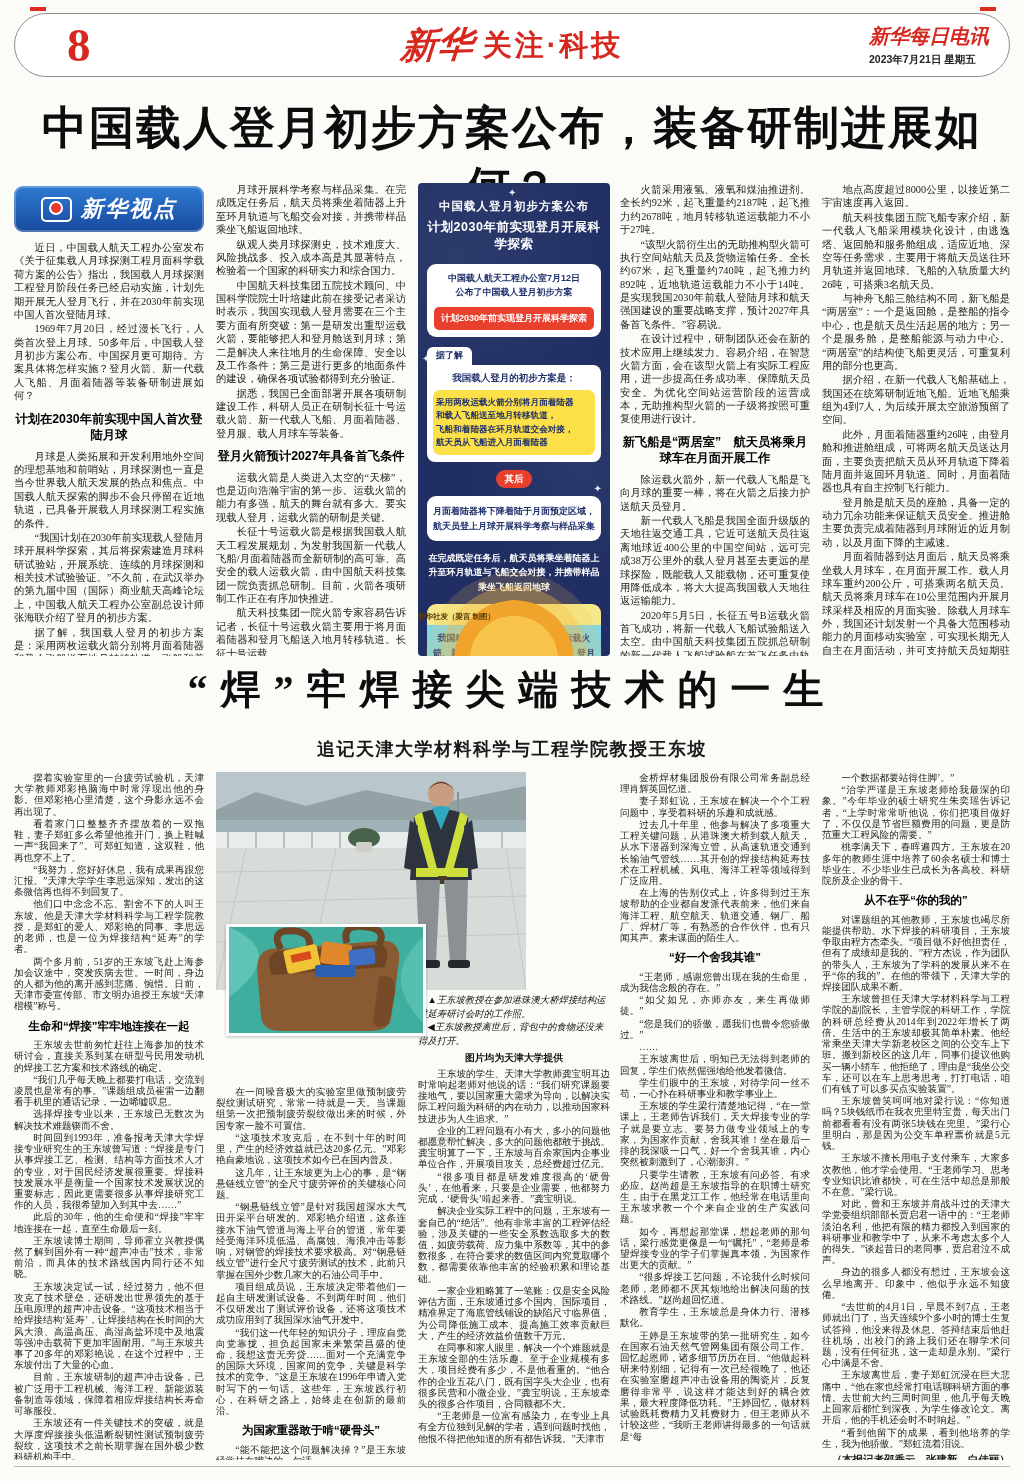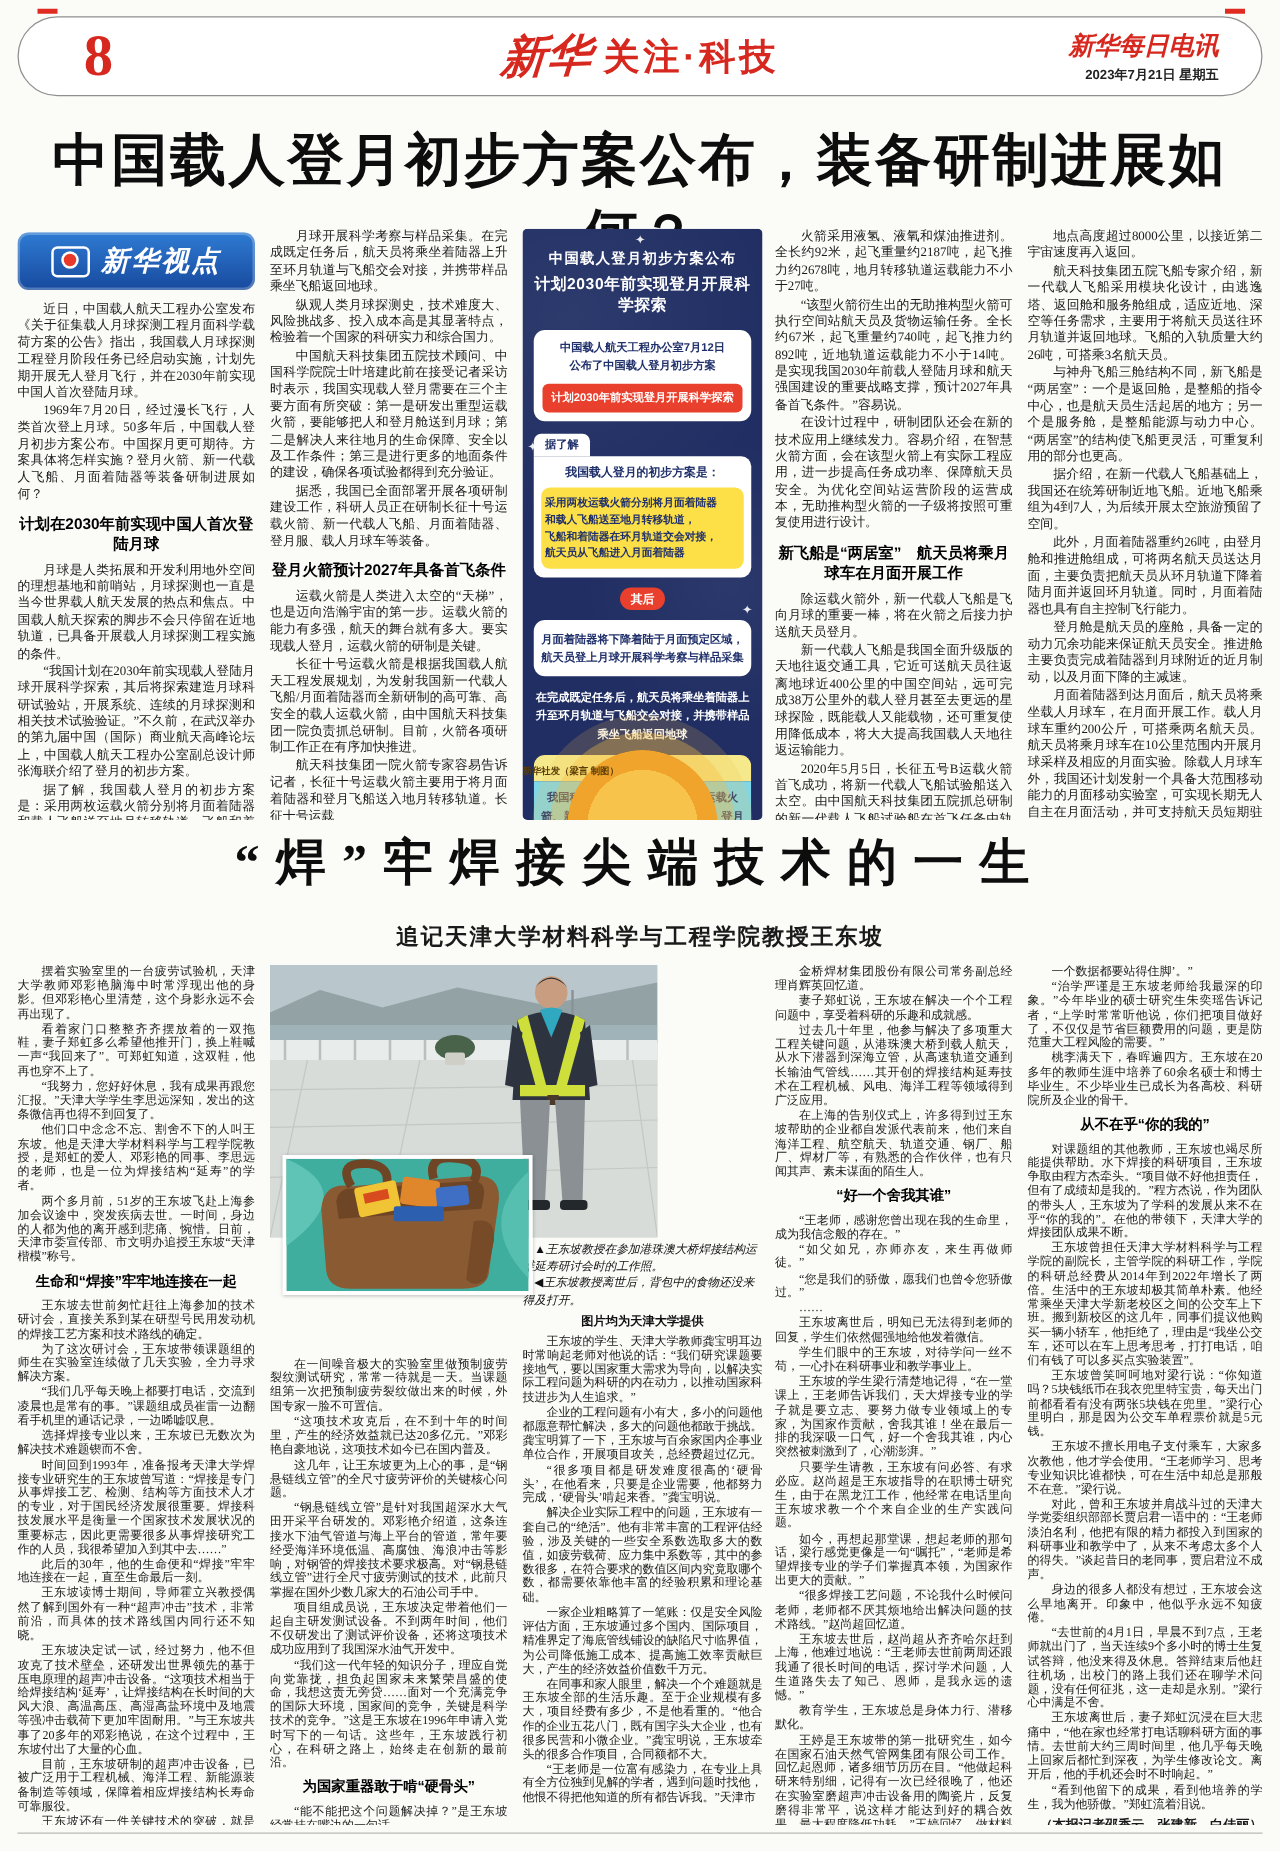--- a/index.html
+++ b/index.html
@@ -10,21 +10,21 @@
 
   
   .header-pill{position:absolute;left:14px;right:14px;top:13px;height:62px;border:1.5px solid #8f8f8f;
        border-radius:34px;background:#fff;display:flex;align-items:center;}
   .page-num{color:#d6281e;font-weight:900;font-size:47px;margin-left:52px;line-height:1;font-family:"Liberation Serif",serif;}
   .masthead-center{position:absolute;left:0;right:0;text-align:center;pointer-events:none;}
   .masthead-script{display:inline-block;color:#d6281e;font-weight:900;font-style:italic;font-size:36px;
        transform:skew(-6deg) rotate(-2deg);font-family:"Liberation Serif",serif;margin-right:10px;vertical-align:-2px;}
   .section-title{color:#d6281e;font-weight:900;font-size:29px;letter-spacing:3px;
        font-family:"Liberation Sans","DejaVu Sans",sans-serif;}
-  .brand-block{margin-left:auto;margin-right:34px;text-align:right;}
+  .brand-block{margin-left:auto;margin-right:20px;}
   .brand-name{color:#d6281e;font-weight:900;font-style:italic;font-size:20px;font-family:"Liberation Serif",serif;}
   .brand-date{font-size:10.5px;color:#222;font-family:"Liberation Sans",sans-serif;font-weight:bold;margin-top:3px;}
 
   
   .a1-headline{position:absolute;top:98px;left:0;width:100%;text-align:center;font-weight:900;
        font-size:45px;letter-spacing:2px;color:#0d0d0d;font-family:"Liberation Serif",serif;}
   .a1-body{position:absolute;top:183px;left:14px;width:996px;height:473px;}
   .col{position:absolute;top:0;width:190px;height:100%;overflow:hidden;}
   .c1{left:0}.c2{left:202px}.c3{left:404px;width:192px}.c4{left:606px}.c5{left:808px;width:188px}
 
@@ -198,21 +198,20 @@
 
 <div class="a2-body a2">
   <div class="col c1">
       <p class="para">摆着实验室里的一台疲劳试验机，天津大学教师邓彩艳脑海中时常浮现出他的身影。但邓彩艳心里清楚，这个身影永远不会再出现了。</p>
       <p class="para">看着家门口整整齐齐摆放着的一双拖鞋，妻子郑虹多么希望他推开门，换上鞋喊一声“我回来了”。可郑虹知道，这双鞋，他再也穿不上了。</p>
       <p class="para">“我努力，您好好休息，我有成果再跟您汇报。”天津大学学生李思远深知，发出的这条微信再也得不到回复了。</p>
       <p class="para">他们口中念念不忘、割舍不下的人叫王东坡。他是天津大学材料科学与工程学院教授，是郑虹的爱人、邓彩艳的同事、李思远的老师，也是一位为焊接结构“延寿”的学者。</p>
       <p class="para">两个多月前，51岁的王东坡飞赴上海参加会议途中，突发疾病去世。一时间，身边的人都为他的离开感到悲痛、惋惜。日前，天津市委宣传部、市文明办追授王东坡“天津楷模”称号。</p>
       <h3 class="subhead">生命和“焊接”牢牢地连接在一起</h3>
       <p class="para">王东坡去世前匆忙赶往上海参加的技术研讨会，直接关系到某在研型号民用发动机的焊接工艺方案和技术路线的确定。</p>
-      <p class="para">为了这次研讨会，王东坡带领课题组的师生在实验室连续做了几天实验，全力寻求解决方案。</p>
       <p class="para">“我们几乎每天晚上都要打电话，交流到凌晨也是常有的事。”课题组成员崔雷一边翻看手机里的通话记录，一边唏嘘叹息。</p>
       <p class="para">选择焊接专业以来，王东坡已无数次为解决技术难题锲而不舍。</p>
       <p class="para">时间回到1993年，准备报考天津大学焊接专业研究生的王东坡曾写道：“焊接是专门从事焊接工艺、检测、结构等方面技术人才的专业，对于国民经济发展很重要。焊接科技发展水平是衡量一个国家技术发展状况的重要标志，因此更需要很多从事焊接研究工作的人员，我很希望加入到其中去……”</p>
       <p class="para">此后的30年，他的生命便和“焊接”牢牢地连接在一起，直至生命最后一刻。</p>
       <p class="para">王东坡读博士期间，导师霍立兴教授偶然了解到国外有一种“超声冲击”技术，非常前沿，而具体的技术路线国内同行还不知晓。</p>
       <p class="para">王东坡决定试一试，经过努力，他不但攻克了技术壁垒，还研发出世界领先的基于压电原理的超声冲击设备。“这项技术相当于给焊接结构‘延寿’，让焊接结构在长时间的大风大浪、高温高压、高湿高盐环境中及地震等强冲击载荷下更加牢固耐用。”与王东坡共事了20多年的邓彩艳说，在这个过程中，王东坡付出了大量的心血。</p>
       <p class="para">目前，王东坡研制的超声冲击设备，已被广泛用于工程机械、海洋工程、新能源装备制造等领域，保障着相应焊接结构长寿命可靠服役。</p>
       <p class="para">王东坡还有一件关键技术的突破，就是大厚度焊接接头低温断裂韧性测试预制疲劳裂纹，这项技术之前长期掌握在国外极少数科研机构手中。</p>
     </div>
   <div class="col c2">
@@ -251,21 +250,20 @@
       <p class="para">“王老师，感谢您曾出现在我的生命里，成为我信念般的存在。”</p>
       <p class="para">“如父如兄，亦师亦友，来生再做师徒。”</p>
       <p class="para">“您是我们的骄傲，愿我们也曾令您骄傲过。”</p>
       <p class="para">……</p>
       <p class="para">王东坡离世后，明知已无法得到老师的回复，学生们依然倔强地给他发着微信。</p>
       <p class="para">学生们眼中的王东坡，对待学问一丝不苟，一心扑在科研事业和教学事业上。</p>
       <p class="para">王东坡的学生梁行清楚地记得，“在一堂课上，王老师告诉我们，天大焊接专业的学子就是要立志、要努力做专业领域上的专家，为国家作贡献，舍我其谁！坐在最后一排的我深吸一口气，好一个舍我其谁，内心突然被刺激到了，心潮澎湃。”</p>
       <p class="para">只要学生请教，王东坡有问必答、有求必应。赵尚超是王东坡指导的在职博士研究生，由于在黑龙江工作，他经常在电话里向王东坡求教一个个来自企业的生产实践问题。</p>
       <p class="para">如今，再想起那堂课，想起老师的那句话，梁行感觉更像是一句“嘱托”，“老师是希望焊接专业的学子们掌握真本领，为国家作出更大的贡献。”</p>
       <p class="para">“很多焊接工艺问题，不论我什么时候问老师，老师都不厌其烦地给出解决问题的技术路线。”赵尚超回忆道。</p>
-      <p class="para">王东坡去世后，赵尚超从齐齐哈尔赶到上海，他难过地说：“王老师去世前两周还跟我通了很长时间的电话，探讨学术问题，人生道路失去了知己、恩师，是我永远的遗憾。”</p>
       <p class="para">教育学生，王东坡总是身体力行、潜移默化。</p>
       <p class="para">王婷是王东坡带的第一批研究生，如今在国家石油天然气管网集团有限公司工作。回忆起恩师，诸多细节历历在目。“他做起科研来特别细，记得有一次已经很晚了，他还在实验室磨超声冲击设备用的陶瓷片，反复磨得非常平，说这样才能达到好的耦合效果，最大程度降低功耗。”王婷回忆，做材料试验既耗费精力又耗费财力，但王老师从不计较这些，“我听王老师讲得最多的一句话就是‘每</p>
     </div>
   <div class="col c5">
       <p class="para">一个数据都要站得住脚’。”</p>
       <p class="para">“治学严谨是王东坡老师给我最深的印象。”今年毕业的硕士研究生朱奕瑶告诉记者，“上学时常常听他说，你们把项目做好了，不仅仅是节省巨额费用的问题，更是防范重大工程风险的需要。”</p>
       <p class="para">桃李满天下，春晖遍四方。王东坡在20多年的教师生涯中培养了60余名硕士和博士毕业生。不少毕业生已成长为各高校、科研院所及企业的骨干。</p>
       <h3 class="subhead">从不在乎“你的我的”</h3>
       <p class="para">对课题组的其他教师，王东坡也竭尽所能提供帮助。水下焊接的科研项目，王东坡争取由程方杰牵头。“项目做不好他担责任，但有了成绩却是我的。”程方杰说，作为团队的带头人，王东坡为了学科的发展从来不在乎“你的我的”。在他的带领下，天津大学的焊接团队成果不断。</p>
       <p class="para">王东坡曾担任天津大学材料科学与工程学院的副院长，主管学院的科研工作，学院的科研总经费从2014年到2022年增长了两倍。生活中的王东坡却极其简单朴素。他经常乘坐天津大学新老校区之间的公交车上下班。搬到新校区的这几年，同事们提议他购买一辆小轿车，他拒绝了，理由是“我坐公交车，还可以在车上思考思考，打打电话，咱们有钱了可以多买点实验装置”。</p>

